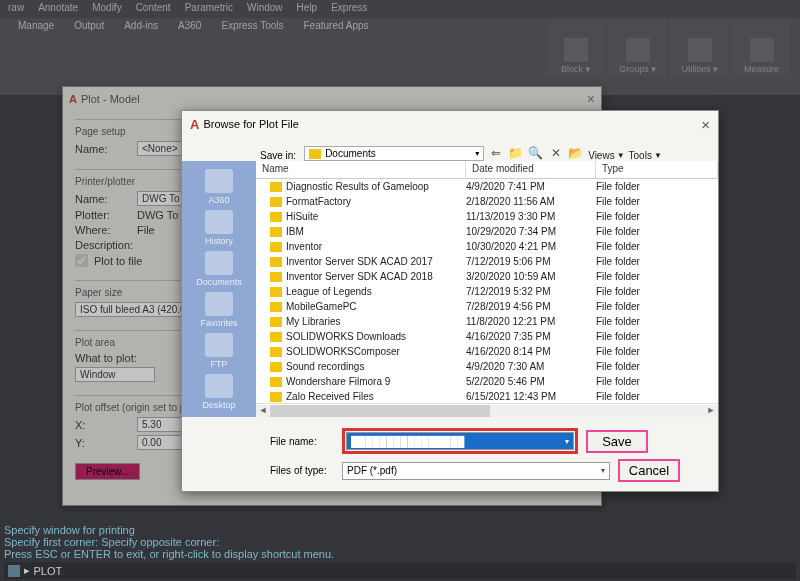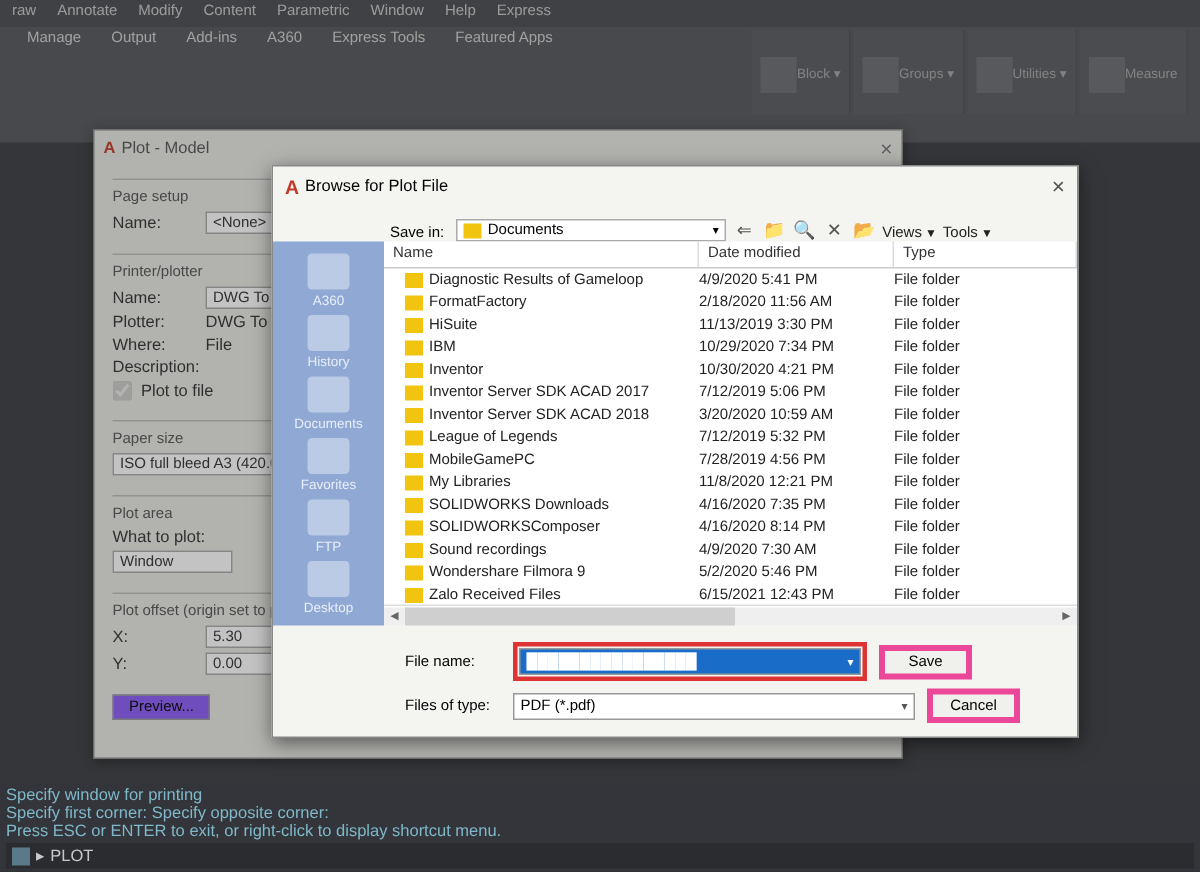--- a/index.html
+++ b/index.html
@@ -5,36 +5,36 @@
 * { box-sizing: border-box; margin: 0; padding: 0; font-family: "Segoe UI", Arial, sans-serif; }
 body { width: 800px; height: 581px; overflow: hidden; background: #2d2f33; position: relative; }
 
 
 .app-bg { position: absolute; inset: 0; background: #3a3c40; }
 .menu-bar { height: 18px; background: #4a4c50; color: #c8c8c8; font-size: 10px; display: flex; gap: 14px; padding: 2px 8px; }
 .menu-bar span { cursor: default; }
 .ribbon { height: 78px; background: #54565a; border-bottom: 1px solid #3a3c40; }
 .ribbon-tabs { height: 18px; display: flex; gap: 20px; padding: 2px 18px; color: #d0d0d0; font-size: 10px; }
 .ribbon-panels { height: 60px; display: flex; gap: 2px; padding: 2px 4px; opacity: .65; }
-.panel { background: #5d5f63; min-width: 60px; display: flex; align-items: center; justify-content: flex-end; padding: 2px 6px; border-right: 1px solid #4a4c50; }
+.panel { background: #5d5f63; min-width: 60px; display: flex; flex-direction: column; align-items: center; justify-content: flex-end; padding: 2px 6px; border-right: 1px solid #4a4c50; }
 .panel-lbl { font-size: 9px; color: #d0d0d0; margin-top: 2px; }
 .panel-icon { width: 24px; height: 24px; background: #787a7e; margin-top: 4px; }
 
 
 .plot-dlg { position: absolute; left: 62px; top: 86px; width: 540px; height: 420px; background: #e8e8e4; border: 1px solid #888; box-shadow: 0 2px 8px rgba(0,0,0,.4); }
 .plot-title { height: 24px; display: flex; align-items: center; padding: 0 6px; font-size: 11px; color: #555; }
 .plot-title .a-icon { color: #c0392b; font-weight: bold; margin-right: 4px; }
 .plot-title .close { margin-left: auto; font-size: 14px; color: #777; }
 .plot-body { padding: 8px 12px; font-size: 11px; color: #333; }
 .plot-group { border-top: 1px solid #bbb; padding: 6px 0 10px; }
 .plot-group-title { font-size: 10px; color: #555; margin-bottom: 4px; }
 .plot-row { display: flex; align-items: center; gap: 6px; margin: 3px 0; }
 .plot-row label { width: 56px; }
 .plot-row .val { background: #fff; border: 1px solid #aaa; padding: 1px 4px; min-width: 80px; font-size: 10px; }
-.plot-btn { background: #8b5cf6; border: 1px solid #999; padding: 2px 10px; font-size: 10px; }
+.plot-btn { background: #be185d; border: 1px solid #999; padding: 2px 10px; font-size: 10px; }
 
 
 .browse-dlg { position: absolute; left: 181px; top: 110px; width: 538px; height: 382px; background: #f4f4f0; border: 1px solid #888; box-shadow: 0 3px 12px rgba(0,0,0,.5); display: flex; flex-direction: column; }
 .browse-title { height: 26px; display: flex; align-items: center; padding: 0 8px; font-size: 11px; }
 .browse-title .a-icon { color: #c0392b; font-weight: bold; font-size: 13px; margin-right: 4px; }
 .browse-title .close { margin-left: auto; font-size: 15px; color: #555; cursor: pointer; }
 .browse-toolbar { height: 24px; display: flex; align-items: flex-end; gap: 4px; padding: 0 6px 0 78px; font-size: 10px; }
 .browse-toolbar .lbl { margin-right: 4px; }
 .save-in { background: #fff; border: 1px solid #aaa; padding: 1px 4px; width: 180px; display: flex; align-items: center; gap: 4px; }
 .save-in .fld-icon { width: 12px; height: 10px; background: #f1c40f; }
@@ -63,21 +63,21 @@
 .file-scroll .track { flex: 1; height: 12px; background: #efefef; position: relative; }
 .file-scroll .thumb { position: absolute; left: 0; top: 0; height: 12px; width: 220px; background: #cfcfcf; }
 .file-scroll .arr { width: 14px; height: 12px; background: #efefef; text-align: center; font-size: 9px; color: #666; }
 
 .browse-bottom { padding: 6px 4px 4px 88px; font-size: 10px; }
 .b-row { display: flex; align-items: center; gap: 8px; margin: 5px 0; }
 .b-row label { width: 64px; }
 .filename-box { border: 3px solid #d33; padding: 1px; }
 .b-input { background: #fff; border: 1px solid #999; padding: 2px 4px; width: 228px; font-size: 10px; height: 18px; display: flex; align-items: center; }
 .b-input.selected { background: #1a6cc9; color: #fff; }
-.b-btn { background: #f0f0ec; border: 4px solid #ec4899; padding: 2px 0; width: 62px; font-size: 10px; text-align: center; cursor: pointer; }
+.b-btn { background: #f0f0ec; border: 2px solid #ec4899; padding: 2px 0; width: 62px; font-size: 13px; text-align: center; cursor: pointer; }
 .b-input .car { margin-left: auto; font-size: 8px; color: #555; }
 
 
 .dim { position: absolute; inset: 0; background: rgba(40,40,40,.28); pointer-events: none; }
 
 
 .cmdline { position: absolute; left: 0; bottom: 0; width: 100%; background: #33353a; color: #7fb8c9; font-family: Consolas, monospace; font-size: 11px; padding: 2px 4px; }
 .cmdline .line { white-space: nowrap; }
 .cmdline .prompt { background: #2a2c30; color: #c8c8c8; padding: 2px 4px; margin-top: 2px; display: flex; align-items: center; gap: 4px; }
 .cmdline .prompt .pico { width: 12px; height: 12px; background: #5a7a8a; }
@@ -254,21 +254,21 @@
     <div class="file-area">
       <div class="file-hdr">
         <div class="col-name">Name</div>
         <div class="col-date">Date modified</div>
         <div class="col-type">Type</div>
       </div>
       <div class="file-list" id="file-list">
           <div class="file-row">
             <span class="fld-icon"></span>
             <span class="name">Diagnostic Results of Gameloop</span>
-            <span class="date">4/9/2020 5:41 PM</span>
+            <span class="date">4/9/2020 7:41 PM</span>
             <span class="type">File folder</span>
           </div>
           <div class="file-row">
             <span class="fld-icon"></span>
             <span class="name">FormatFactory</span>
             <span class="date">2/18/2020 11:56 AM</span>
             <span class="type">File folder</span>
           </div>
           <div class="file-row">
             <span class="fld-icon"></span>

